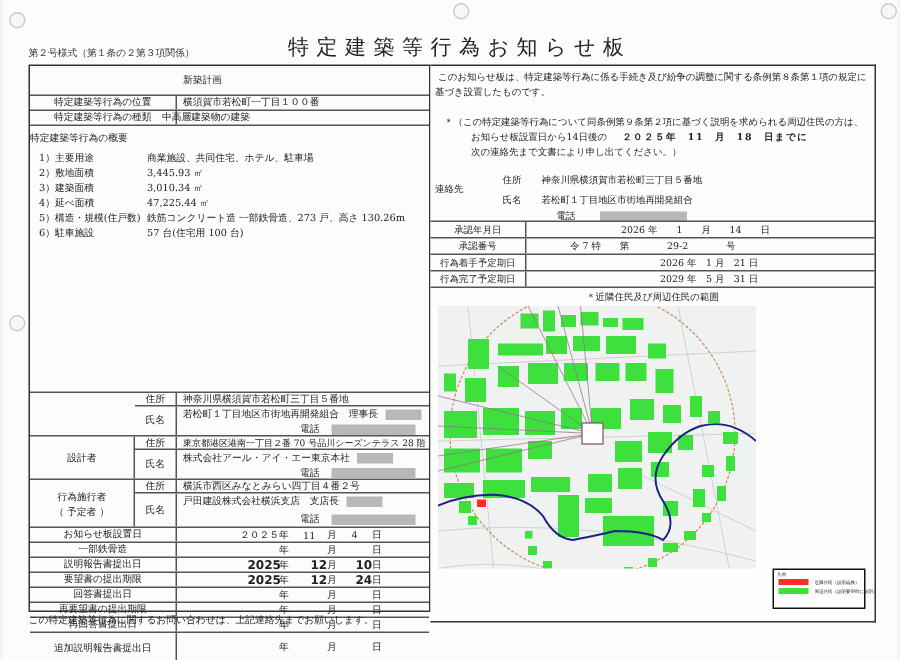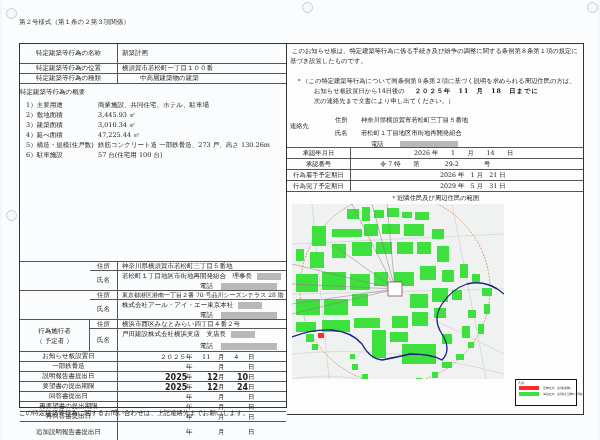--- a/index.html
+++ b/index.html
@@ -8,21 +8,21 @@
     background:#f3f5f8;
     font-family:"DejaVu Serif","Liberation Serif",serif;
     color:#222;
     position:relative;
   }
   .sheet {
     position:absolute; left:2px; top:0; width:596px; height:440px;
     background:#fbfcfd;
   }
   .hole { position:absolute; width:9px; height:9px; border:1px solid #c8cbd0; border-radius:50%; background:#f6f7f9; }
-  .form-code { position:absolute; left:17px; top:18px; font-size:6.5px; color:#333; }
+  .form-code { position:absolute; left:17px; top:31px; font-size:6.5px; color:#333; }
   .title { position:absolute; left:190px; top:23px; font-size:14px; letter-spacing:5px; color:#222; }
 
   
   .left {
     position:absolute; left:17px; top:43px; width:268px; height:365px;
     border:1px solid #333; box-sizing:border-box;
     font-size:6.5px;
   }
   .row { position:absolute; left:0; right:0; border-bottom:1px solid #555; box-sizing:border-box; }
   .cell { position:absolute; top:0; bottom:0; box-sizing:border-box; display:flex; align-items:center; }
@@ -55,36 +55,36 @@
 </head>
 <body>
 
 <div class="sheet">
   <div class="hole" style="left:4px;top:8px;"></div>
   <div class="hole" style="left:300px;top:2px;"></div>
   <div class="hole" style="left:585px;top:2px;"></div>
   <div class="hole" style="left:4px;top:210px;"></div>
 
   <div class="form-code">第２号様式（第１条の２第３項関係）</div>
+  <div class="title">特定建築等行為お知らせ板</div>
 
   <div class="left">
 
     <div class="row" style="top:0;height:20px;">
-      <div class="cell c-label" style="left:0;width:98px;">特定建築等行為の名称</div>
       <div class="cell c-val" style="left:98px;right:0;flex-direction:column;align-items:flex-start;justify-content:center;line-height:9px;">
         <span>新築計画</span>
       </div>
     </div>
     <div class="row" style="top:20px;height:10px;">
       <div class="cell c-label" style="left:0;width:98px;">特定建築等行為の位置</div>
       <div class="cell c-val" style="left:98px;right:0;">横須賀市若松町一丁目１００番</div>
     </div>
     <div class="row" style="top:30px;height:10px;">
       <div class="cell c-label" style="left:0;width:98px;">特定建築等行為の種類</div>
-      <div class="cell c-val" style="left:116px;right:0;">中高層建築物の建築</div>
+      <div class="cell c-val" style="left:84px;right:0;">中高層建築物の建築</div>
     </div>
 
     <div class="row" style="top:40px;height:178px;">
       <div class="ov-title">特定建築等行為の概要</div>
       <div class="ov-item" style="top:17px;">1）主要用途</div>
       <div class="ov-val" style="top:17px;">商業施設、共同住宅、ホテル、駐車場</div>
       <div class="ov-item" style="top:27px;">2）敷地面積</div>
       <div class="ov-val" style="top:27px;">3,445.93 ㎡</div>
       <div class="ov-item" style="top:37px;">3）建築面積</div>
       <div class="ov-val" style="top:37px;">3,010.34 ㎡</div>
@@ -108,20 +108,21 @@
           <span class="redact" style="width:24px;margin-left:3px;"></span>
         </div>
         <div style="position:absolute;left:110px;top:11px;">
           <span>電話</span>
           <span class="redact" style="width:56px;margin-left:6px;"></span>
         </div>
       </div>
     </div>
 
     <div class="row" style="top:247px;height:29px;">
+      <div class="cell c-label" style="left:0;width:70px;">設計者</div>
       <div class="sub" style="left:70px;top:0;height:9px;border-bottom:1px solid #555;">
         <div class="cell c-label" style="left:0;width:28px;">住所</div>
         <div class="cell c-val" style="left:28px;right:0;font-size:6px;white-space:nowrap;">東京都港区港南一丁目２番 70 号品川シーズンテラス 28 階</div>
       </div>
       <div class="sub" style="left:70px;top:9px;bottom:0;">
         <div class="cell c-label" style="left:0;width:28px;">氏名</div>
         <div style="position:absolute;left:32px;top:1px;">
           <span>株式会社アール・アイ・エー東京本社</span>
           <span class="redact" style="width:24px;margin-left:3px;"></span>
         </div>

